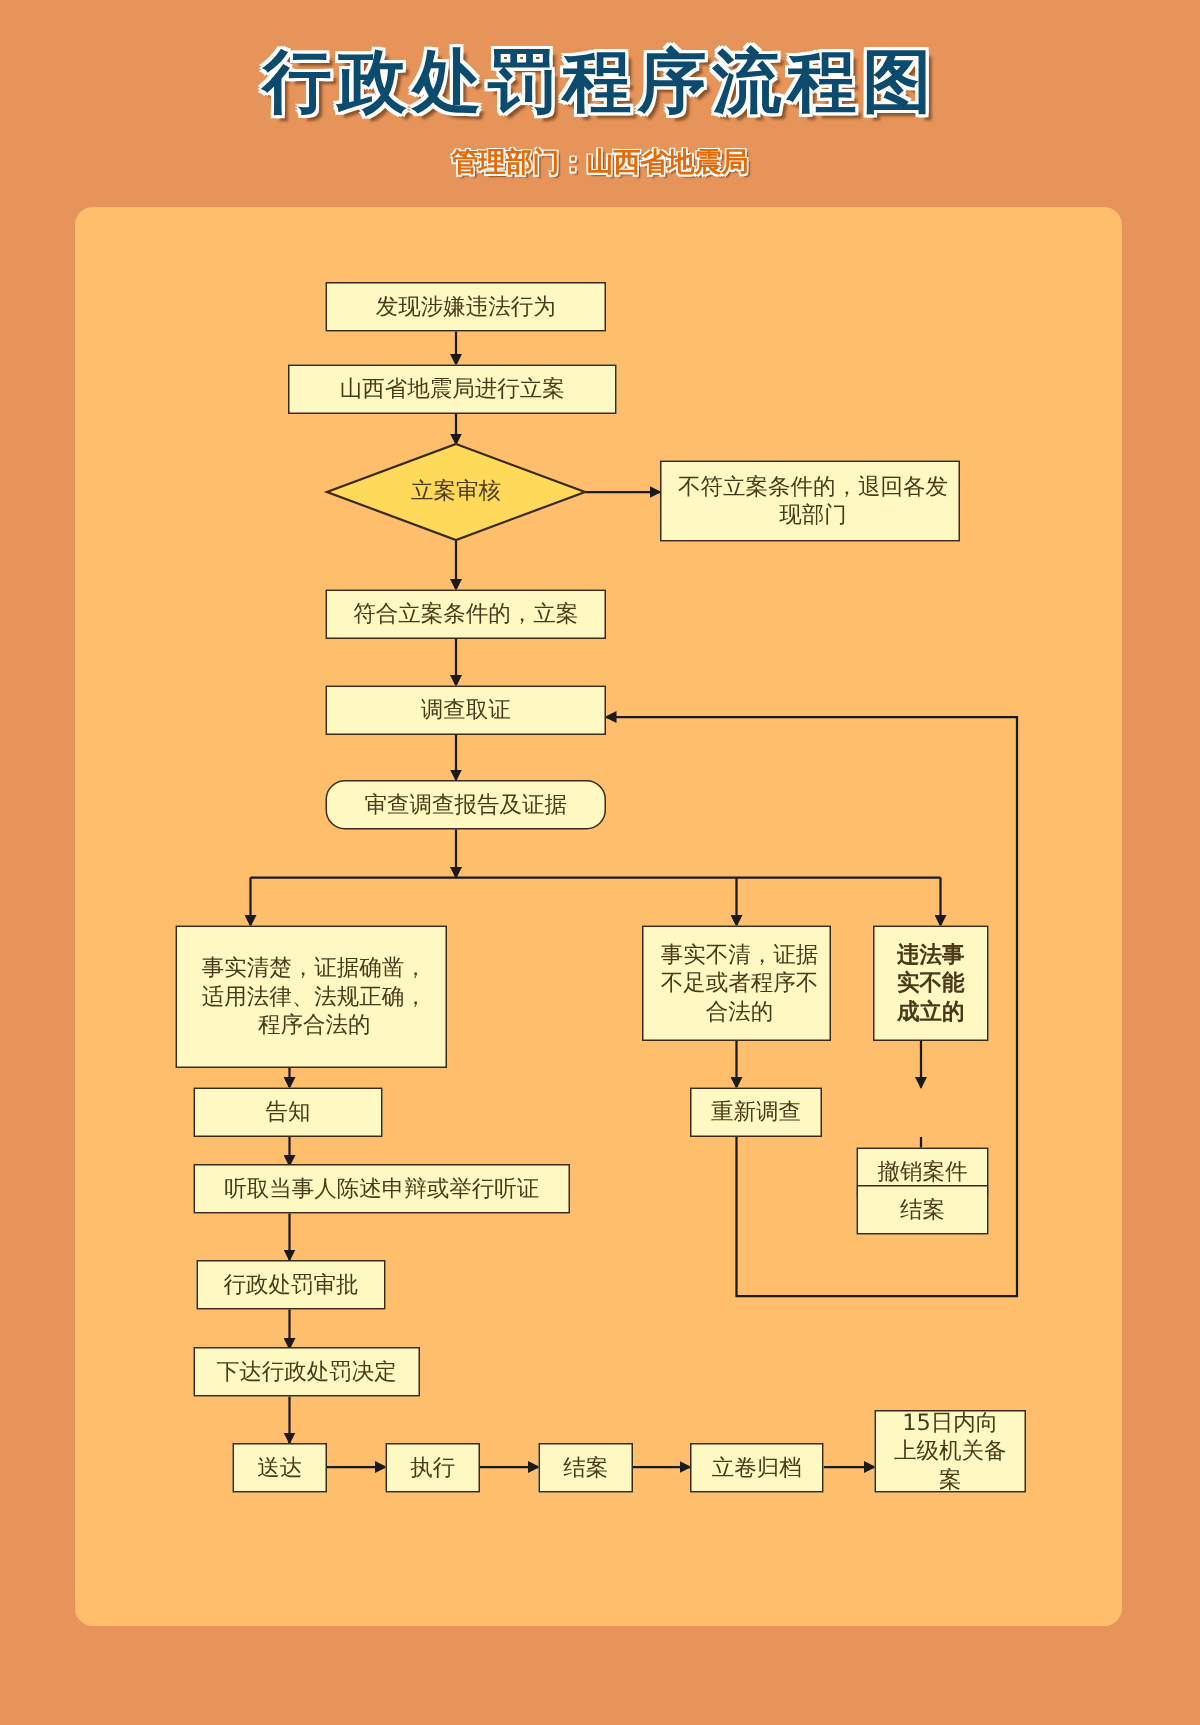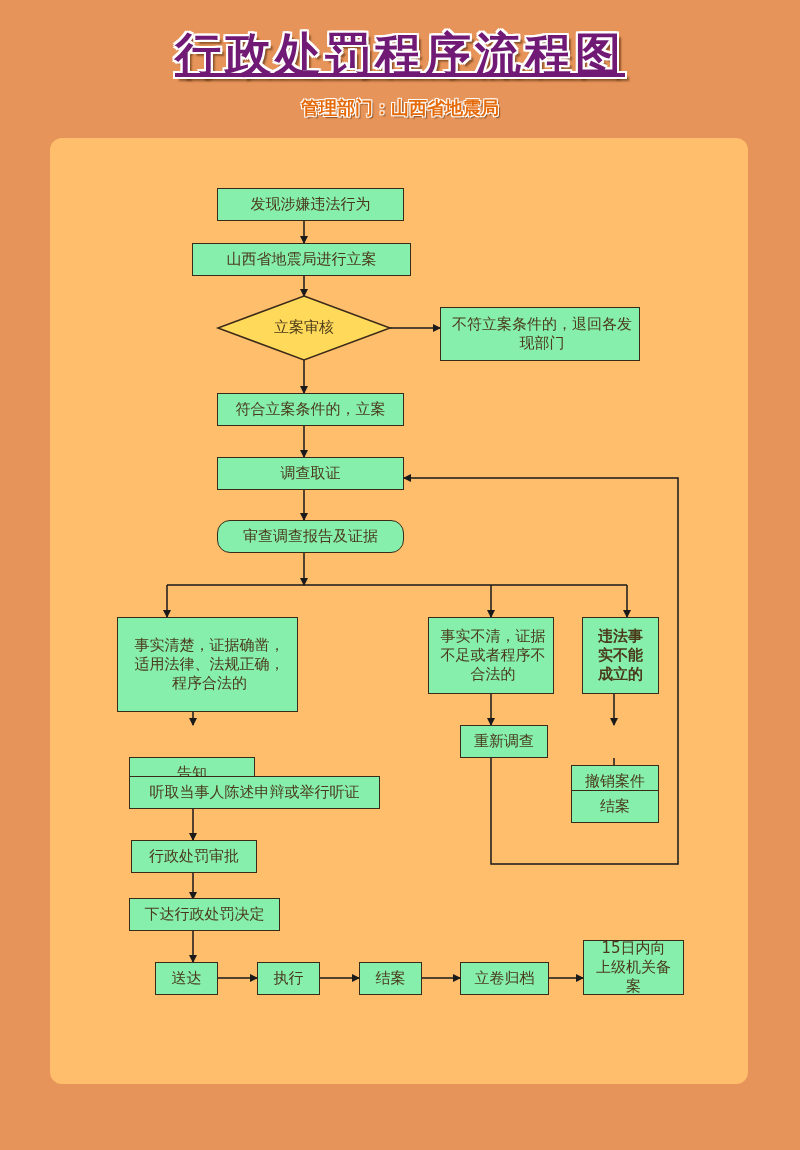--- a/index.html
+++ b/index.html
@@ -1,25 +1,25 @@
 <!DOCTYPE html>
 <html><head>
 <meta charset="utf-8">
 <style>
   html, body { margin:0; padding:0; }
   body { width:800px; height:1150px; background:#E69459; position:relative; overflow:hidden;
          font-family:"DejaVu Sans", sans-serif; }
   .title { position:absolute; left:0; width:800px; top:24px; text-align:center; font-size:46px; font-weight:bold;
-           color:#701a75; letter-spacing:4px;
-           text-shadow: -2px -2px 0 #fff, 2px -2px 0 #fff, -2px 2px 0 #fff, 2px 2px 0 #fff, 0 -2px 0 #fff, 0 2px 0 #fff, -2px 0 0 #fff, 2px 0 0 #fff, 4px 4px 2px rgba(80,40,10,0.6); text-decoration: underline; }
+           color:#0c4a6e; letter-spacing:4px;
+           text-shadow: -2px -2px 0 #fff, 2px -2px 0 #fff, -2px 2px 0 #fff, 2px 2px 0 #fff, 0 -2px 0 #fff, 0 2px 0 #fff, -2px 0 0 #fff, 2px 0 0 #fff, 4px 4px 2px rgba(80,40,10,0.6); }
   .subtitle { position:absolute; left:0; width:800px; top:96px; text-align:center; font-size:18px; font-weight:bold;
            color:#E56A0A;
            text-shadow: -1px -1px 0 #fff, 1px -1px 0 #fff, -1px 1px 0 #fff, 1px 1px 0 #fff, 2px 2px 1px rgba(80,40,10,0.6); }
   .panel { position:absolute; left:50px; top:138px; width:698px; height:946px; background:#FFBE6B; border-radius:12px; }
-  .box { position:absolute; background:#86efac; border:1.5px solid #3a2a1a; box-sizing:border-box;
+  .box { position:absolute; background:#fef9c3; border:1.5px solid #3a2a1a; box-sizing:border-box;
          display:flex; align-items:center; justify-content:center; text-align:center;
          font-size:15px; color:#4a3a1a; line-height:19px; padding:0 6px; }
   .box.left { justify-content:flex-start; text-align:center; padding-left:10px; }
   svg.lines { position:absolute; left:0; top:0; }
   .diamond-label { position:absolute; font-size:15px; color:#4a3a1a; text-align:center; }
 </style>
 </head>
 <body>
 
 <div class="title">行政处罚程序流程图</div>
@@ -68,21 +68,21 @@
 <div class="box" style="left:192px; top:243px; width:219px; height:33px;">山西省地震局进行立案</div>
 <div class="box left" style="left:440px; top:307px; width:200px; height:54px;">不符立案条件的，退回各发现部门</div>
 <div class="box" style="left:217px; top:393px; width:187px; height:33px;">符合立案条件的，立案</div>
 <div class="box" style="left:217px; top:457px; width:187px; height:33px;">调查取证</div>
 <div class="box" style="left:217px; top:520px; width:187px; height:33px;border-radius:13px;">审查调查报告及证据</div>
 
 <div class="box left" style="left:117px; top:617px; width:181px; height:95px;">事实清楚，证据确凿，适用法律、法规正确，程序合法的</div>
 <div class="box left" style="left:428px; top:617px; width:126px; height:77px;">事实不清，证据不足或者程序不合法的</div>
 <div class="box" style="left:582px; top:617px; width:77px; height:77px; padding:0 10px;font-weight:bold;">违法事实不能成立的</div>
 
-<div class="box" style="left:129px; top:725px; width:126px; height:33px;margin-top:32px;">告知</div>
+<div class="box" style="left:129px; top:725px; width:126px; height:33px;">告知</div>
 <div class="box" style="left:129px; top:776px; width:251px; height:33px;">听取当事人陈述申辩或举行听证</div>
 <div class="box" style="left:460px; top:725px; width:88px; height:33px;">重新调查</div>
 <div class="box" style="left:571px; top:725px; width:88px; height:33px;margin-top:40px;">撤销案件</div>
 <div class="box" style="left:571px; top:790px; width:88px; height:33px;">结案</div>
 
 <div class="box" style="left:131px; top:840px; width:126px; height:33px;">行政处罚审批</div>
 <div class="box" style="left:129px; top:898px; width:151px; height:33px;">下达行政处罚决定</div>
 
 <div class="box" style="left:155px; top:962px; width:63px; height:33px;">送达</div>
 <div class="box" style="left:257px; top:962px; width:63px; height:33px;">执行</div>

